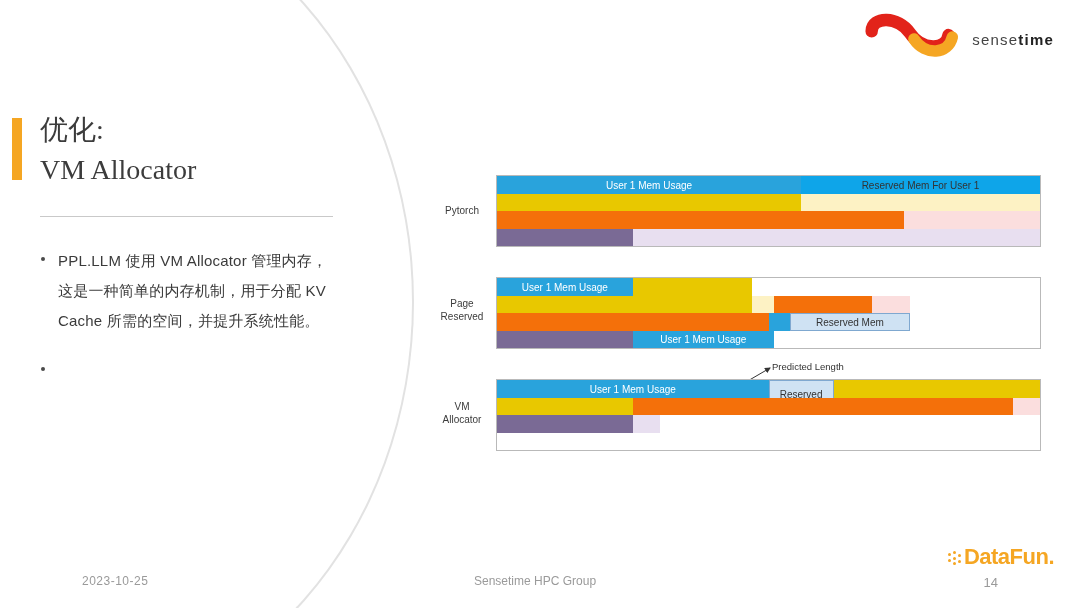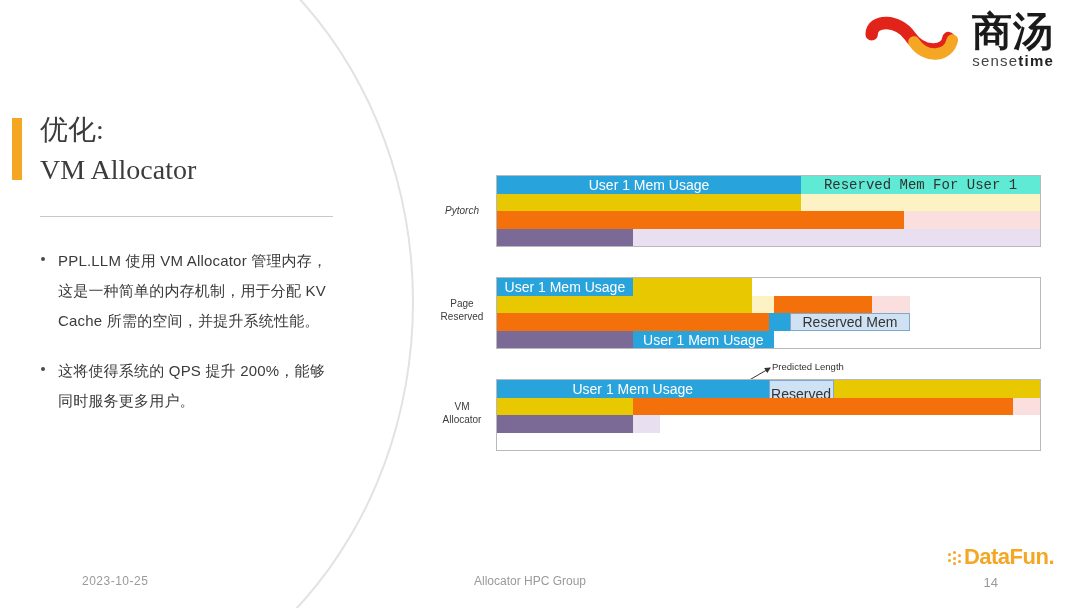--- a/index.html
+++ b/index.html
@@ -176,21 +176,21 @@
   }
   .panel {
     position: absolute;
     border: 1px solid #b9b9b9;
     background: #ffffff;
     box-sizing: border-box;
   }
   .seg {
     position: absolute;
     box-sizing: border-box;
-    font-size: 14px;
+    font-size: 10px;
     color: #ffffff;
     display: flex;
     align-items: center;
     justify-content: center;
     white-space: nowrap;
     overflow: hidden;
     text-align: right;
   }
   .seg.dark-text { color: #333; }
   .callout {
@@ -211,51 +211,49 @@
   <div class="arc"></div>
 
   <div class="logo-wrap">
     <svg class="logo-mark" viewBox="0 0 100 54">
       <path d="M8 20 C8 4, 36 4, 48 22 C60 40, 86 40, 88 24" fill="none" stroke="#e2231a" stroke-width="13" stroke-linecap="round"></path>
       <path d="M48 22 C60 40, 86 40, 90 22" fill="none" stroke="#f5a623" stroke-width="13" stroke-linecap="round" opacity="0"></path>
       <path d="M10 30 C12 48, 40 50, 52 32 C63 16, 85 16, 90 30" fill="none" stroke="#e2231a" stroke-width="13" stroke-linecap="round" opacity="0"></path>
       <path d="M52 28 C64 46, 88 44, 92 26" fill="none" stroke="#f5a623" stroke-width="12" stroke-linecap="round"></path>
     </svg>
     <div>
-      <div class="logo-text-cn">商汤</div>
       <div class="logo-text-en">
         <span>sense</span><b>time</b>
       </div>
     </div>
   </div>
 
   <div class="title-bar"></div>
   <div class="title">
     <div>优化:</div>
     <div>VM Allocator</div>
   </div>
   <div class="title-rule"></div>
 
   <div class="bullets">
     <div class="bullet">
       <span class="dot"></span>
       <span>PPL.LLM 使用 VM Allocator 管理内存，这是一种简单的内存机制，用于分配 KV Cache 所需的空间，并提升系统性能。</span>
     </div>
     <div class="bullet">
       <span class="dot"></span>
-      <span>这将使得系统的 QPS 提升 200%，能够同时服务更多用户。</span>
     </div>
   </div>
 
   <div class="diagram">
 
-    <div class="row-label" style="left:0px; top:40px;font-style:italic;">Pytorch</div>
+    <div class="row-label" style="left:0px; top:40px;">Pytorch</div>
     <div class="panel" style="left:64px; top:10px; width:545px; height:72px;">
       <div class="seg" style="left:0; top:0; width:56%; height:18px; background:#29a3dc;">User 1 Mem Usage</div>
-      <div class="seg dark-text" style="left:56%; top:0; width:44%; height:18px; background:#5eead4;font-family:Liberation Mono, monospace;">Reserved Mem For User 1</div>
+      <div class="seg dark-text" style="left:56%; top:0; width:44%; height:18px; background:#0ea5e9;">Reserved Mem For User 1</div>
 
       <div class="seg" style="left:0; top:18px; width:56%; height:17px; background:#e8c800;"></div>
       <div class="seg" style="left:56%; top:18px; width:44%; height:17px; background:#fdf2c4;"></div>
 
       <div class="seg" style="left:0; top:35px; width:75%; height:18px; background:#f4700a;"></div>
       <div class="seg" style="left:75%; top:35px; width:25%; height:18px; background:#fbdede;"></div>
 
       <div class="seg" style="left:0; top:53px; width:25%; height:17px; background:#7a6a95;"></div>
       <div class="seg" style="left:25%; top:53px; width:75%; height:17px; background:#e8dff0;"></div>
     </div>
@@ -305,21 +303,21 @@
       <div class="seg" style="left:0; top:18px; width:25%; height:17px; background:#e8c800;"></div>
       <div class="seg" style="left:25%; top:18px; width:70%; height:17px; background:#f4700a;"></div>
       <div class="seg" style="left:95%; top:18px; width:5%; height:17px; background:#fbdede;"></div>
 
       <div class="seg" style="left:0; top:35px; width:25%; height:18px; background:#7a6a95;"></div>
       <div class="seg" style="left:25%; top:35px; width:5%; height:18px; background:#e8dff0;"></div>
     </div>
   </div>
 
   <div class="footer-date">2023-10-25</div>
-  <div class="footer-center">Allocator HPC Group</div>
+  <div class="footer-center">Sensetime HPC Group</div>
   <div class="footer-page">14</div>
   <div class="datafun">
     <span class="dots">
       <i style="left:0;top:2px"></i><i style="left:0;top:8px"></i>
       <i style="left:5px;top:0"></i><i style="left:5px;top:6px"></i><i style="left:5px;top:11px"></i>
       <i style="left:10px;top:3px"></i><i style="left:10px;top:9px"></i>
     </span><span>DataFun.</span>
   </div>
 
 </div>

